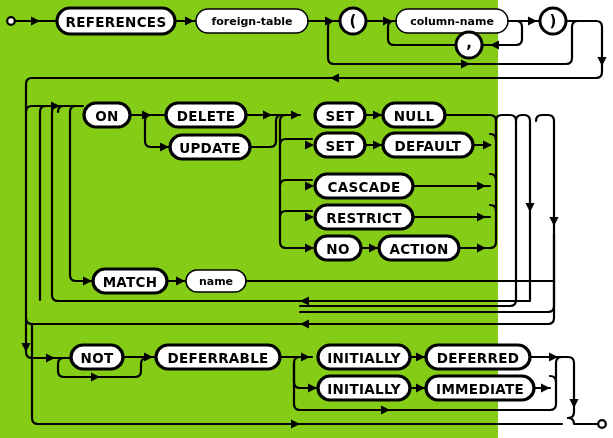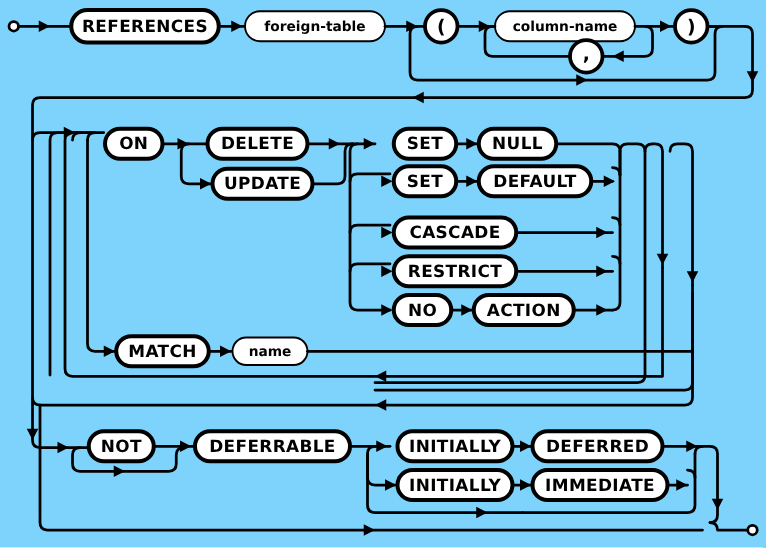--- a/index.html
+++ b/index.html
@@ -8,23 +8,23 @@
     background: #ffffff;
   }
   body {
     width: 613px;
     height: 438px;
     overflow: hidden;
     font-family: "Liberation Sans", sans-serif;
   }
   #diagram-root {
     position: relative;
-    width: 613px;
+    width: 498px;
     height: 438px;
-    background: #7dd3fc;
+    background: #84cc16;
   }
   svg#railroad {
     display: block;
     width: 613px;
     height: 438px;
   }
   .line {
     fill: none;
     stroke: #000000;
     stroke-width: 2.2;

